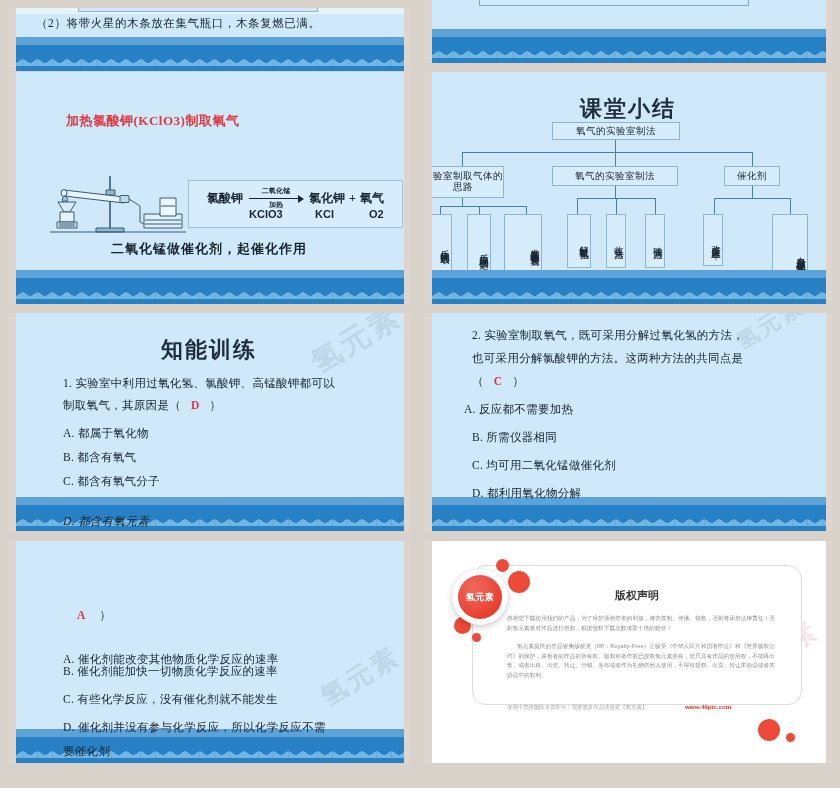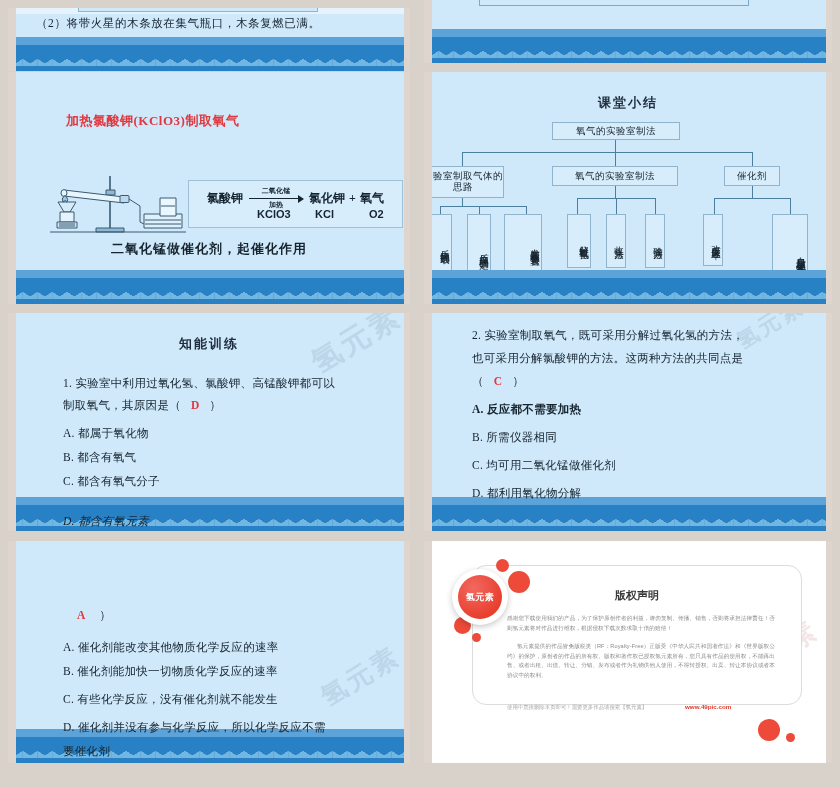--- a/index.html
+++ b/index.html
@@ -75,21 +75,21 @@
   }
   .scallop .base {
     position: absolute;
     left: 0; right: 0; bottom: 0; height: 5px;
     background: #2881c4;
   }
 
   
   .cn { font-family: "Liberation Serif", "DejaVu Serif", serif; color: #1b2b3a; }
   .title-cn {
-    font-size: 13px; font-weight: bold; letter-spacing: 2px;
+    font-size: 22px; font-weight: bold; letter-spacing: 2px;
     color: #1f2d3d; text-align: center;
   }
   .q-line { font-size: 11.5px; line-height: 20px; color: #16242f; letter-spacing: .3px; }
   .opt-line { font-size: 11.5px; line-height: 21px; color: #16242f; letter-spacing: .3px; }
   .ans { color: #e8343c; font-weight: bold; }
 
   
   .wm {
     position: absolute;
     color: rgba(120,140,160,.20);
@@ -166,21 +166,21 @@
     border-left: 6px solid #16242f;
     border-top: 4px solid transparent;
     border-bottom: 4px solid transparent;
   }
   #s3 .eq-row2 {
     position: absolute; left: 0; right: 0; top: 27px;
     font-family: "Liberation Sans", sans-serif;
     font-size: 11px; font-weight: bold; color: #16242f;
   }
   #s3 .eq-row2 span { position: absolute; }
-  #s3 .f1 { left: 24px; padding-left: 44px; }
+  #s3 .f1 { left: 16px; padding-left: 44px; }
   #s3 .f2 { left: 126px; }
   #s3 .f3 { left: 180px; }
   #s3 .caption {
     position: absolute; left: 0; right: 0; top: 168px; text-align: center;
     font-size: 13px; font-weight: bold; color: #16242f; letter-spacing: 1px;
   }
 
   
   #s4 { left: 424px; top: 72px; width: 408px; height: 232px; }
   #s4 .mtitle { position: absolute; left: 0; right: 0; top: 22px; }
@@ -472,21 +472,21 @@
 
       <div class="q-line cn" style="position:absolute; left:48px; top:12px;">2. 实验室制取氧气，既可采用分解过氧化氢的方法，</div>
       <div class="q-line cn" style="position:absolute; left:48px; top:35px;">也可采用分解氯酸钾的方法。这两种方法的共同点是</div>
 
       <div style="position:absolute; left:48px; top:58px; display:flex; align-items:baseline;">
         <span class="q-line cn">（</span>
         <span class="q-line ans" style="margin:0 10px;">C</span>
         <span class="q-line cn">）</span>
       </div>
 
-      <div class="opt-line cn" style="position:absolute; left:48px; top:86px;font-weight:bold;">A. 反应都不需要加热</div>
+      <div class="opt-line cn" style="position:absolute; left:40px; top:86px;">A. 反应都不需要加热</div>
       <div class="opt-line cn" style="position:absolute; left:48px; top:114px;">B. 所需仪器相同</div>
       <div class="opt-line cn" style="position:absolute; left:48px; top:142px;">C. 均可用二氧化锰做催化剂</div>
       <div class="opt-line cn" style="position:absolute; left:48px; top:170px; z-index:5;">D. 都利用氧化物分解</div>
 
       <div class="scallop">
         <div class="domes"></div>
         <div class="domes2"></div>
         <div class="notches"></div>
         <div class="base"></div>
       </div>
@@ -497,21 +497,21 @@
 
   <div class="slide" id="s7">
     <div class="slide-inner">
       <div class="wm" style="right:6px; top:118px; font-size:26px;">氢元素</div>
 
       <div style="position:absolute; left:55px; top:64px; display:flex; align-items:baseline;">
         <span class="q-line ans" style="margin:0 14px;">A</span>
         <span class="q-line cn">）</span>
       </div>
 
-      <div class="opt-line cn" style="position:absolute; left:55px; top:96px;">A. 催化剂能改变其他物质化学反应的速率</div>
+      <div class="opt-line cn" style="position:absolute; left:55px; top:108px;">A. 催化剂能改变其他物质化学反应的速率</div>
       <div class="opt-line cn" style="position:absolute; left:55px; top:120px;">B. 催化剂能加快一切物质化学反应的速率</div>
       <div class="opt-line cn" style="position:absolute; left:55px; top:148px;">C. 有些化学反应，没有催化剂就不能发生</div>
       <div class="opt-line cn" style="position:absolute; left:55px; top:176px; z-index:5;">D. 催化剂并没有参与化学反应，所以化学反应不需</div>
       <div class="opt-line cn" style="position:absolute; left:55px; top:200px; z-index:5;">要催化剂</div>
 
       <div class="scallop">
         <div class="domes"></div>
         <div class="domes2"></div>
         <div class="notches"></div>
         <div class="base"></div>

